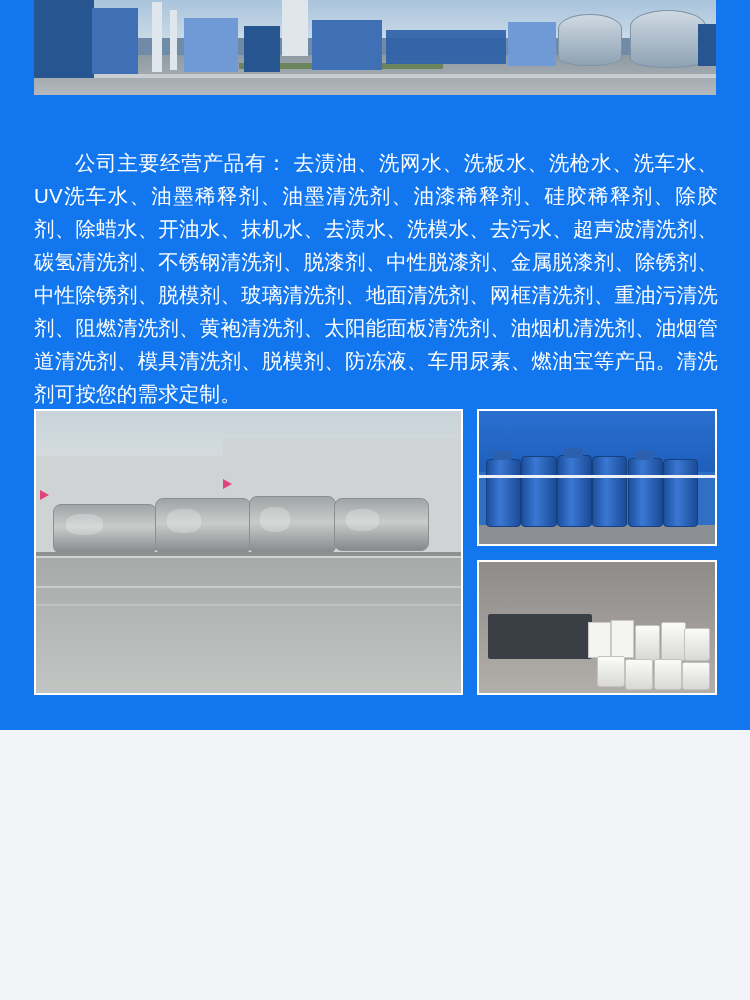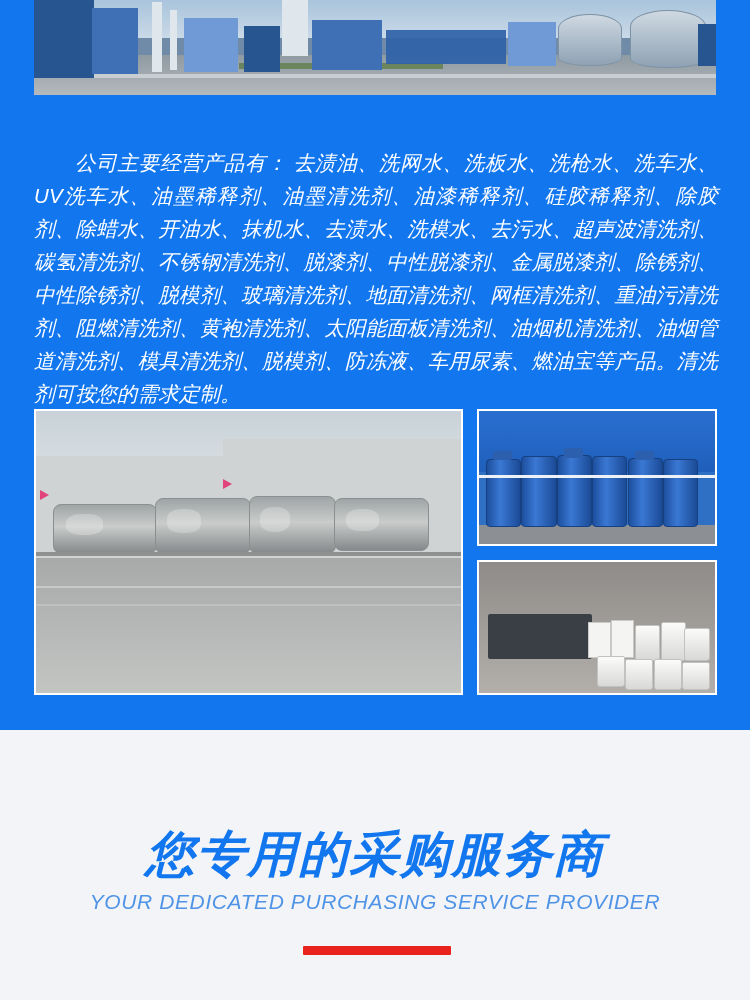--- a/index.html
+++ b/index.html
@@ -10,21 +10,20 @@
     width: 750px;
     height: 1000px;
     font-family: "Liberation Sans", sans-serif;
     background: #f2f4f7;
     overflow: hidden;
   }
   .page {
     position: relative;
     width: 635px;
     height: 1000px;
-    font-style: italic;
   }
 
   
   .blue-panel {
     position: absolute;
     left: 0;
     top: 0;
     width: 750px;
     height: 730px;
     background: #1277ef;
@@ -281,19 +280,14 @@
       <div class="wp-pail" style="left:77%;top:46%;width:10%;height:28%;"></div>
       <div class="wp-pail" style="left:87%;top:50%;width:10%;height:24%;"></div>
       <div class="wp-pail" style="left:50%;top:72%;width:11%;height:22%;"></div>
       <div class="wp-pail" style="left:62%;top:74%;width:11%;height:22%;"></div>
       <div class="wp-pail" style="left:74%;top:74%;width:11%;height:22%;"></div>
       <div class="wp-pail" style="left:86%;top:76%;width:11%;height:20%;"></div>
     </div>
 
   </div>
 
-  <div class="bottom">
-    <div class="headline-cn">您专用的采购服务商</div>
-    <div class="headline-en">YOUR DEDICATED PURCHASING SERVICE PROVIDER</div>
-    <div class="red-bar"></div>
-  </div>
 
 </div>
 
 </body></html>

